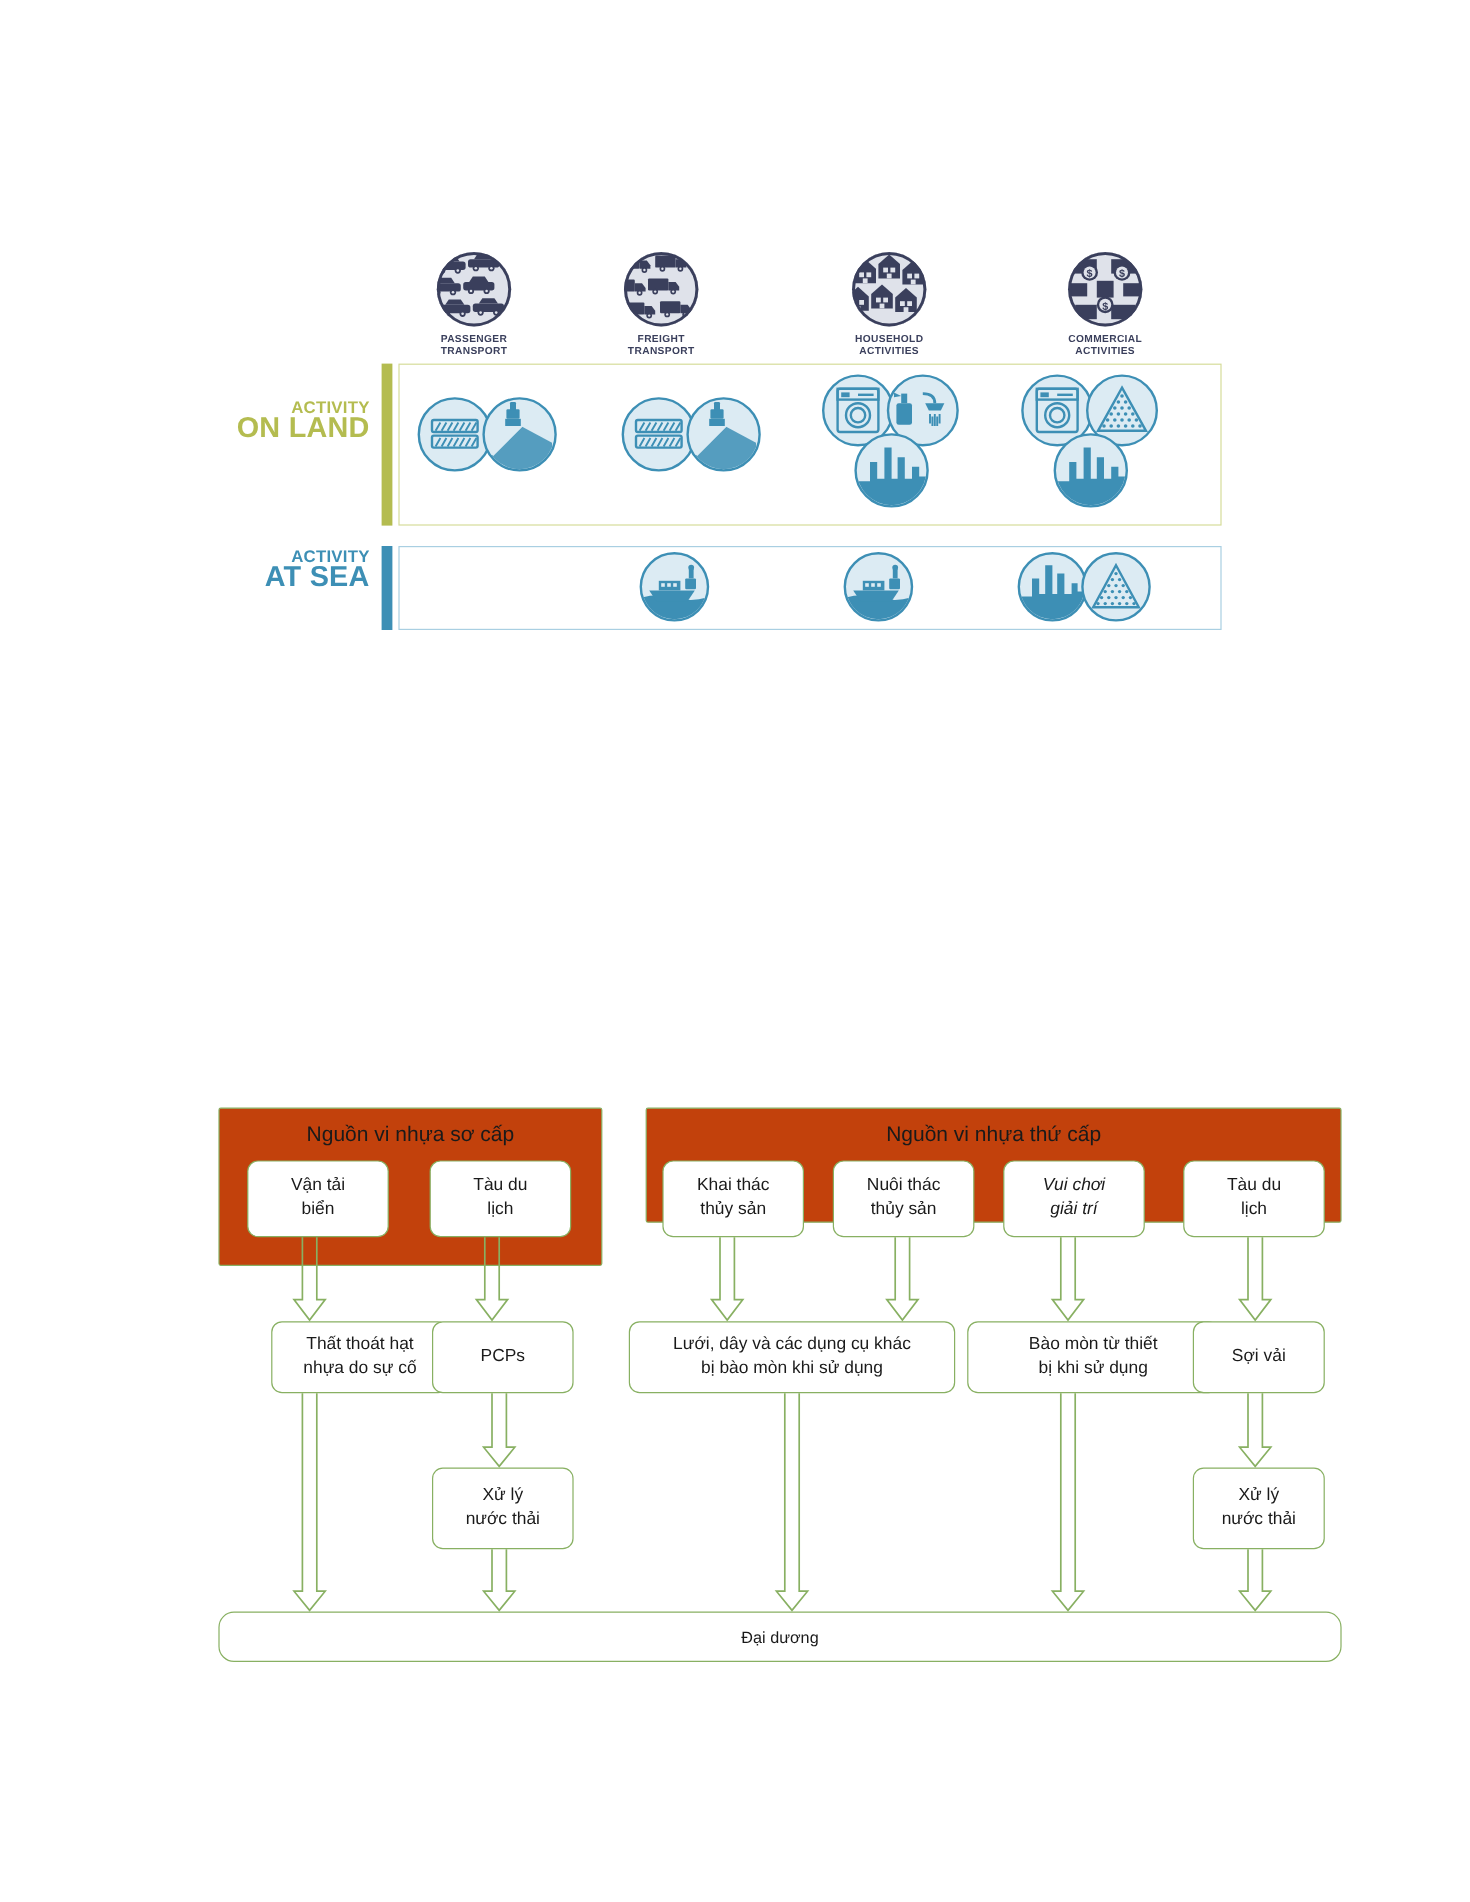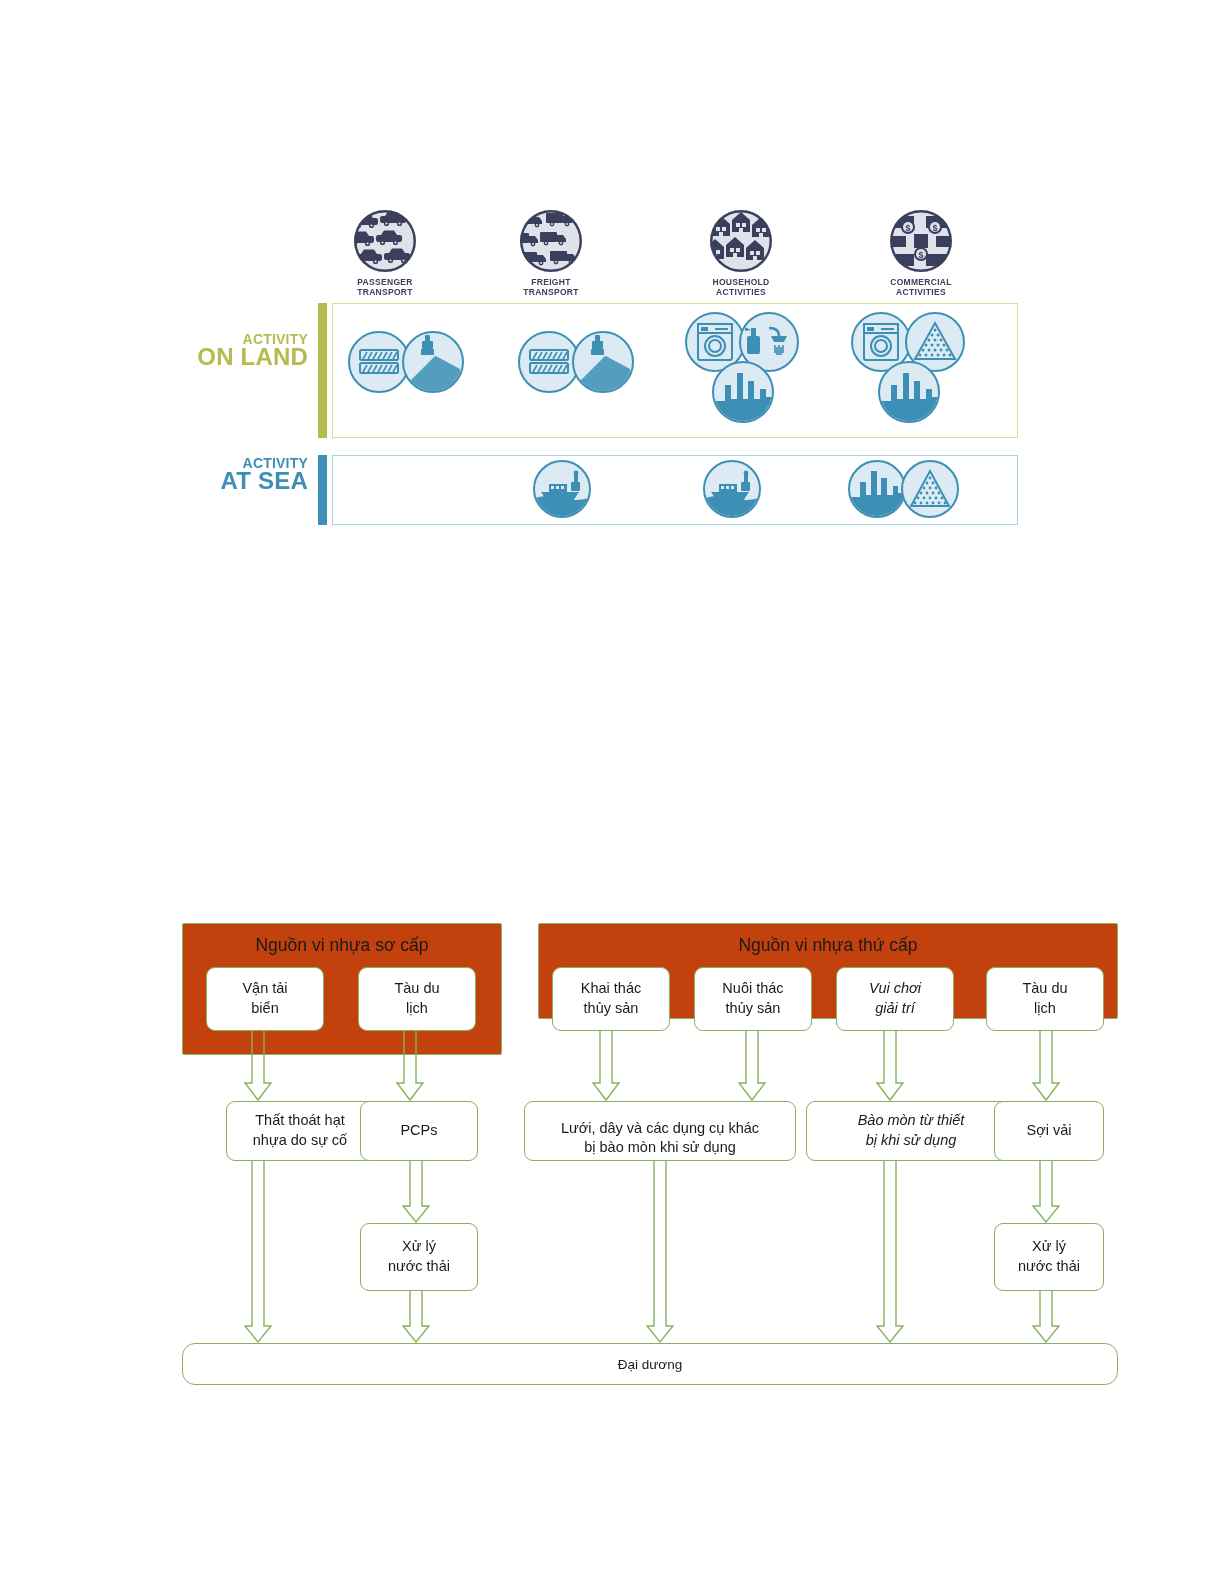--- a/index.html
+++ b/index.html
@@ -66,21 +66,21 @@
   }
   .arrow{position:absolute;}
 </style>
 </head>
 <body>
 
 <div id="infographic">
 
   <div class="cat-row">
 
-    <div class="cat" style="left:7px;top:0;">
+    <div class="cat" style="left:17px;top:0;">
       <div class="cat-circle">
         <svg width="62" height="62" viewBox="0 0 62 62">
           <defs>
             <clipPath id="ccl">
                 <circle cx="31" cy="31" r="31"></circle>
               </clipPath>
             <g id="carg">
               <rect x="0" y="6" width="26" height="7" rx="2.2" fill="#3a3f5c"></rect>
               <path d="M5 6 L8 1.5 L18 1.5 L21 6 Z" fill="#3a3f5c"></path>
               <circle cx="6.5" cy="13.5" r="2.6" fill="#3a3f5c"></circle>
@@ -445,25 +445,25 @@
 lịch</span>
   </div>
 
   <div class="node" style="left:180px;top:196px;width:148px;height:60px;margin-left:46px;">
     <span style="white-space:pre-line;">Thất thoát hạt
 nhựa do sự cố</span>
   </div>
   <div class="node" style="left:360px;top:196px;width:118px;height:60px;">
     <span style="white-space:pre-line;">PCPs</span>
   </div>
-  <div class="node" style="left:524px;top:196px;width:272px;height:60px;align-items:flex-end;">
+  <div class="node" style="left:524px;top:196px;width:272px;height:60px;">
     <span style="white-space:pre-line;">Lưới, dây và các dụng cụ khác
 bị bào mòn khi sử dụng</span>
   </div>
-  <div class="node" style="left:806px;top:196px;width:210px;height:60px;font-style:italic;">
+  <div class="node" style="left:806px;top:196px;width:210px;height:60px;">
     <span style="white-space:pre-line;">Bào mòn từ thiết
 bị khi sử dụng</span>
   </div>
   <div class="node" style="left:994px;top:196px;width:110px;height:60px;">
     <span style="white-space:pre-line;">Sợi vải</span>
   </div>
 
   <div class="node" style="left:360px;top:318px;width:118px;height:68px;">
     <span style="white-space:pre-line;">Xử lý
 nước thải</span>

